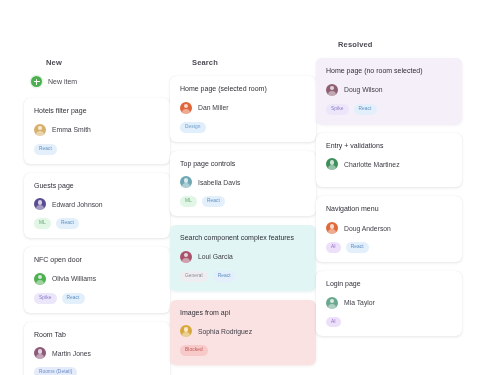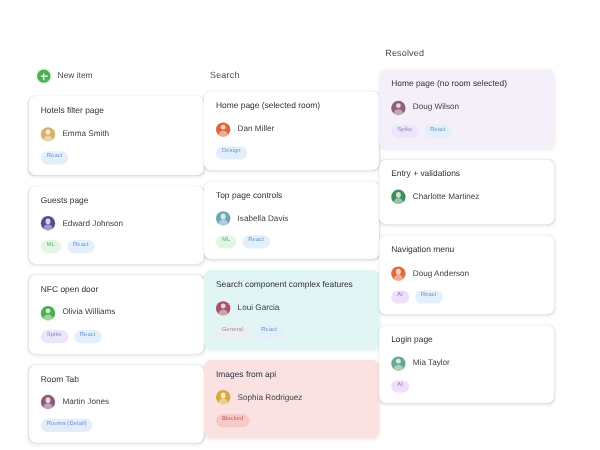--- a/index.html
+++ b/index.html
@@ -26,22 +26,22 @@
   }
 
   .column-new      { left: 24px;  top: 58px; }
   .column-active   { left: 170px; top: 58px; }
   .column-resolved { left: 316px; top: 40px; }
 
   .column-title {
     font-size: 7.5px;
     color: #4a4a52;
     letter-spacing: 0.15px;
-    margin: 0 0 9px 5px;
-    font-weight: 400;
+    margin: 0 0 9px 22px;
+    font-weight: 700;
   }
 
   .new-item-row {
     display: flex;
     align-items: center;
     gap: 6px;
     margin: 0 0 11px 7px;
     cursor: pointer;
   }
 
@@ -160,20 +160,21 @@
   .tag-design  { background: #e1eefb; color: #6a9ac9; }
   .tag-general { background: #eeeef1; color: #8b8b95; }
   .tag-rooms   { background: #e4ecfb; color: #6d8cc4; }
   .tag-blocked { background: #f7c9c9; color: #c35858; }
 </style>
 </head>
 <body>
 
 <div id="board">
   <div class="column column-new">
+      <div class="column-title">New</div>
       <div class="new-item-row">
         <span class="plus-icon"></span>
         <span class="new-item-label">New item</span>
       </div>
       <div class="card">
         <div class="card-title">Hotels filter page</div>
         <div class="assignee-row">
           <div class="avatar" style="background: rgb(215, 176, 106);">
             <div class="avatar-head"></div>
           </div>

